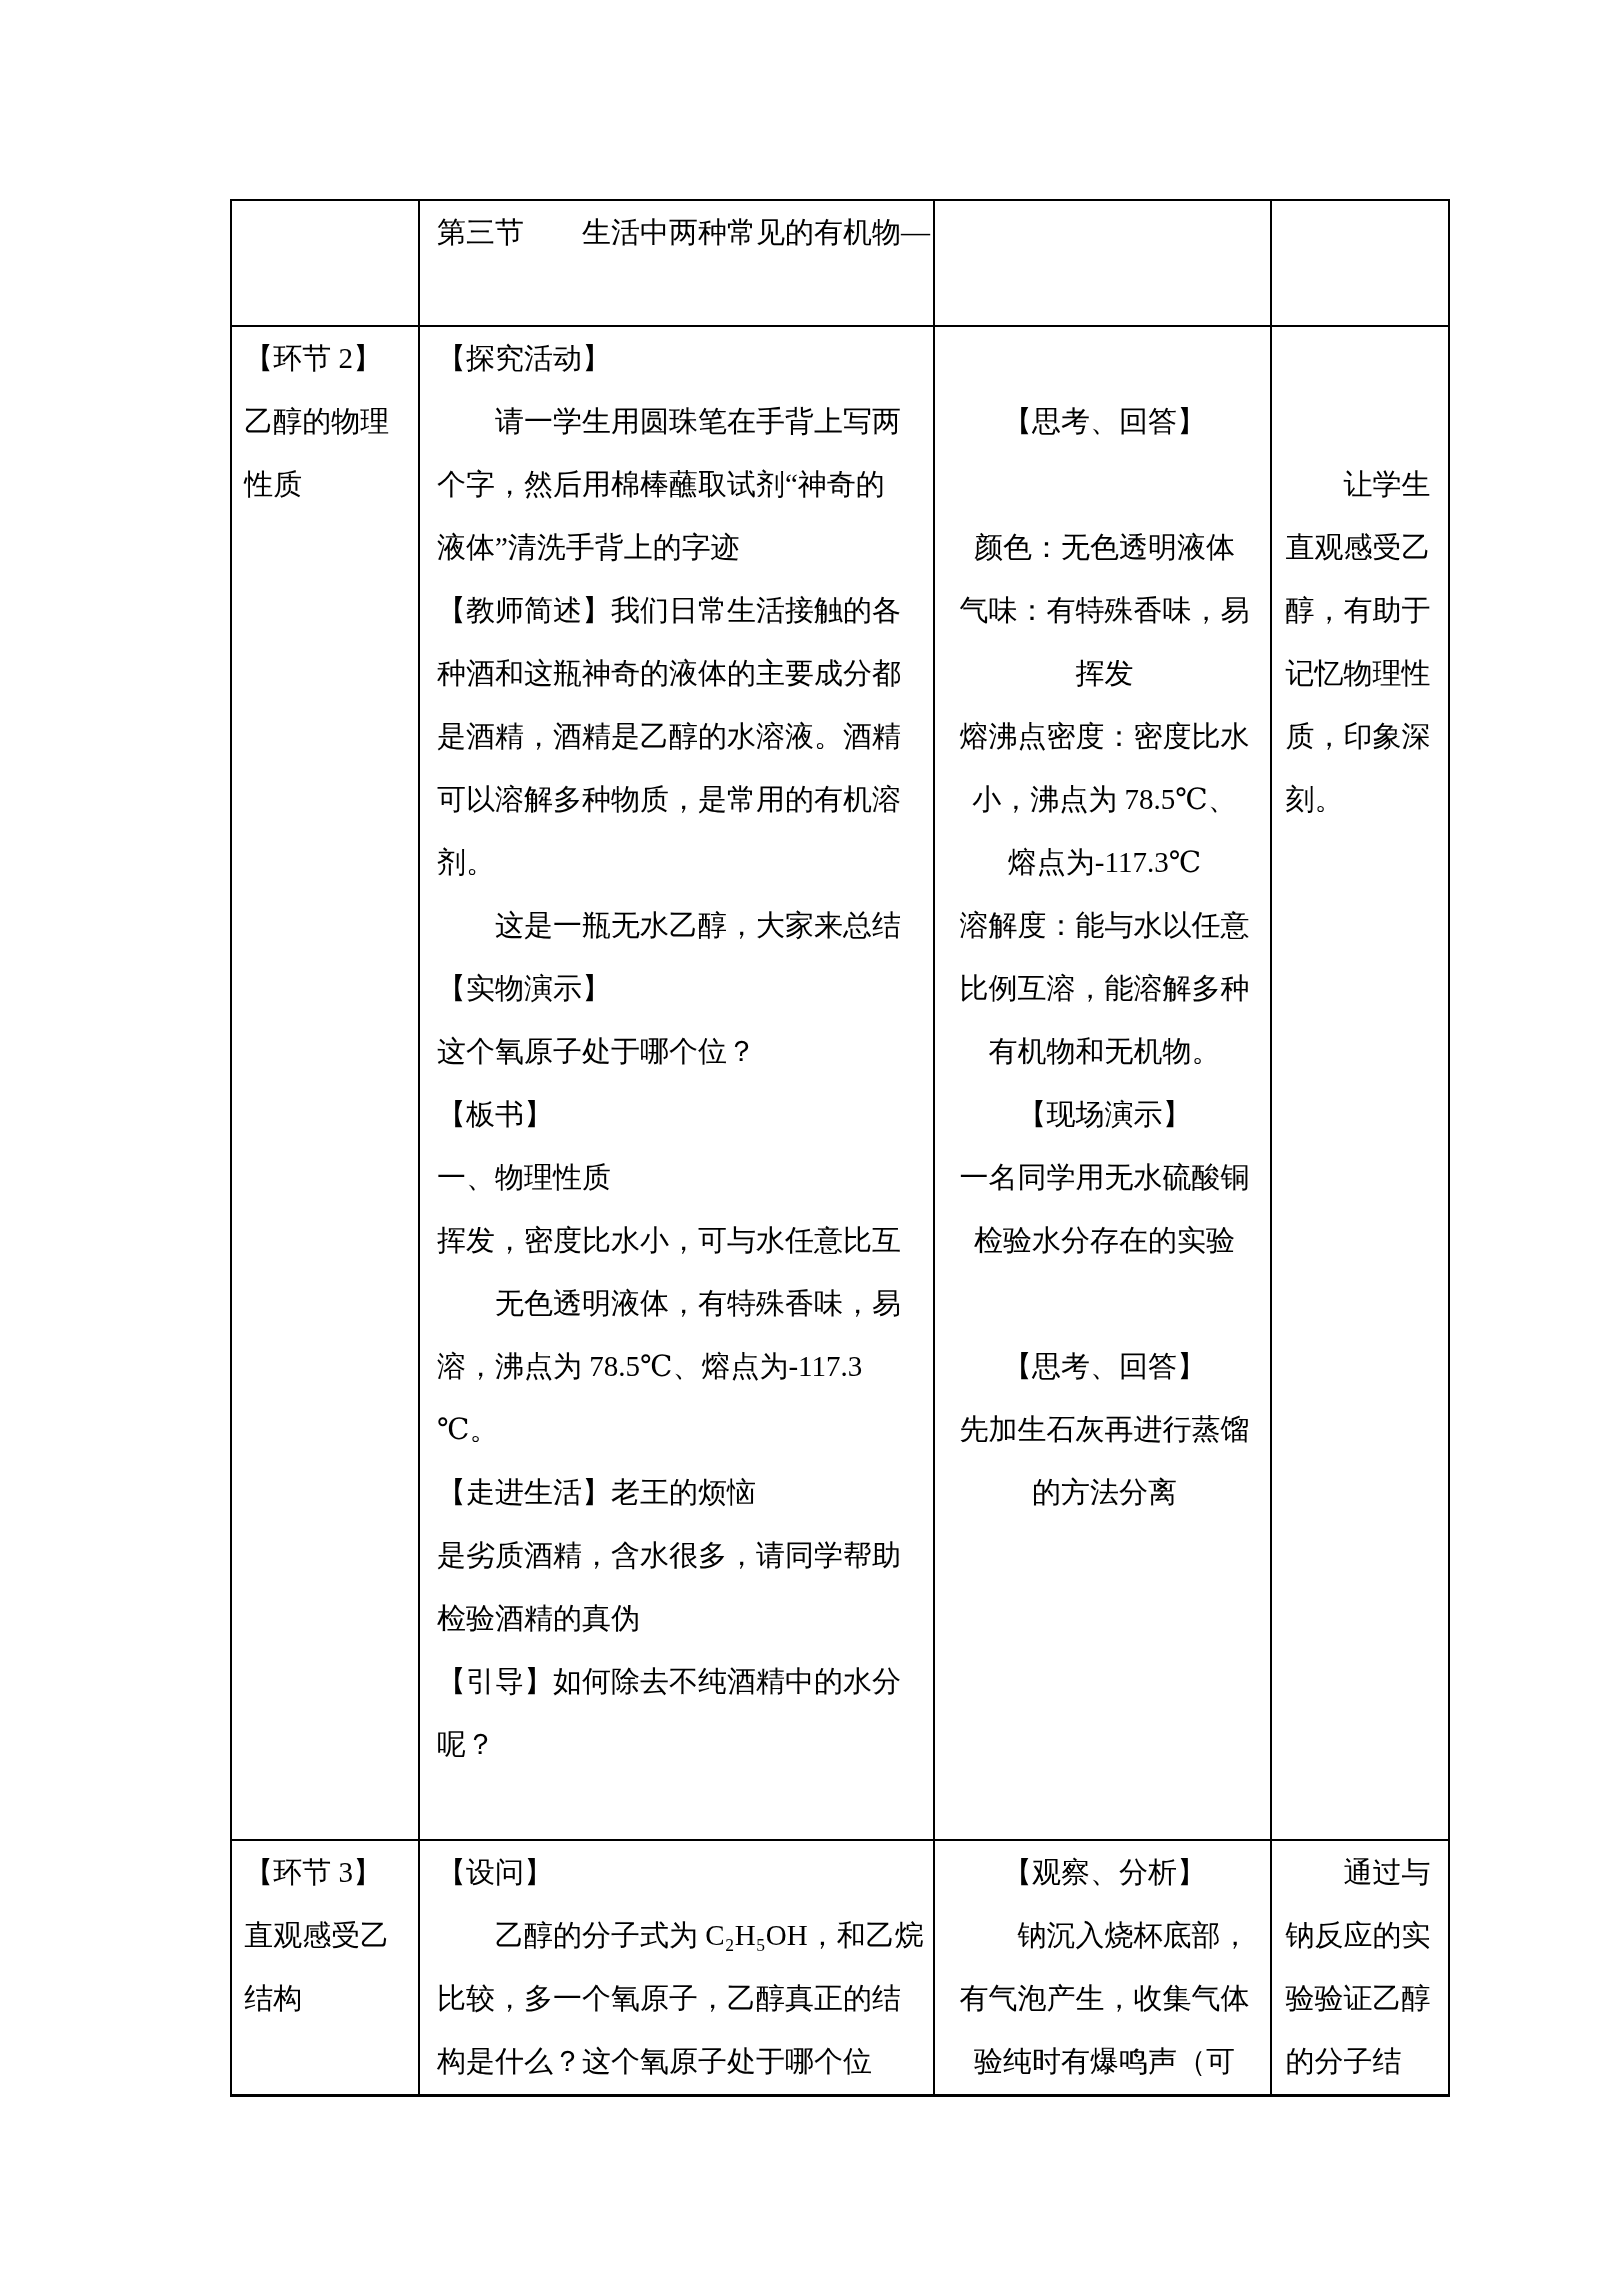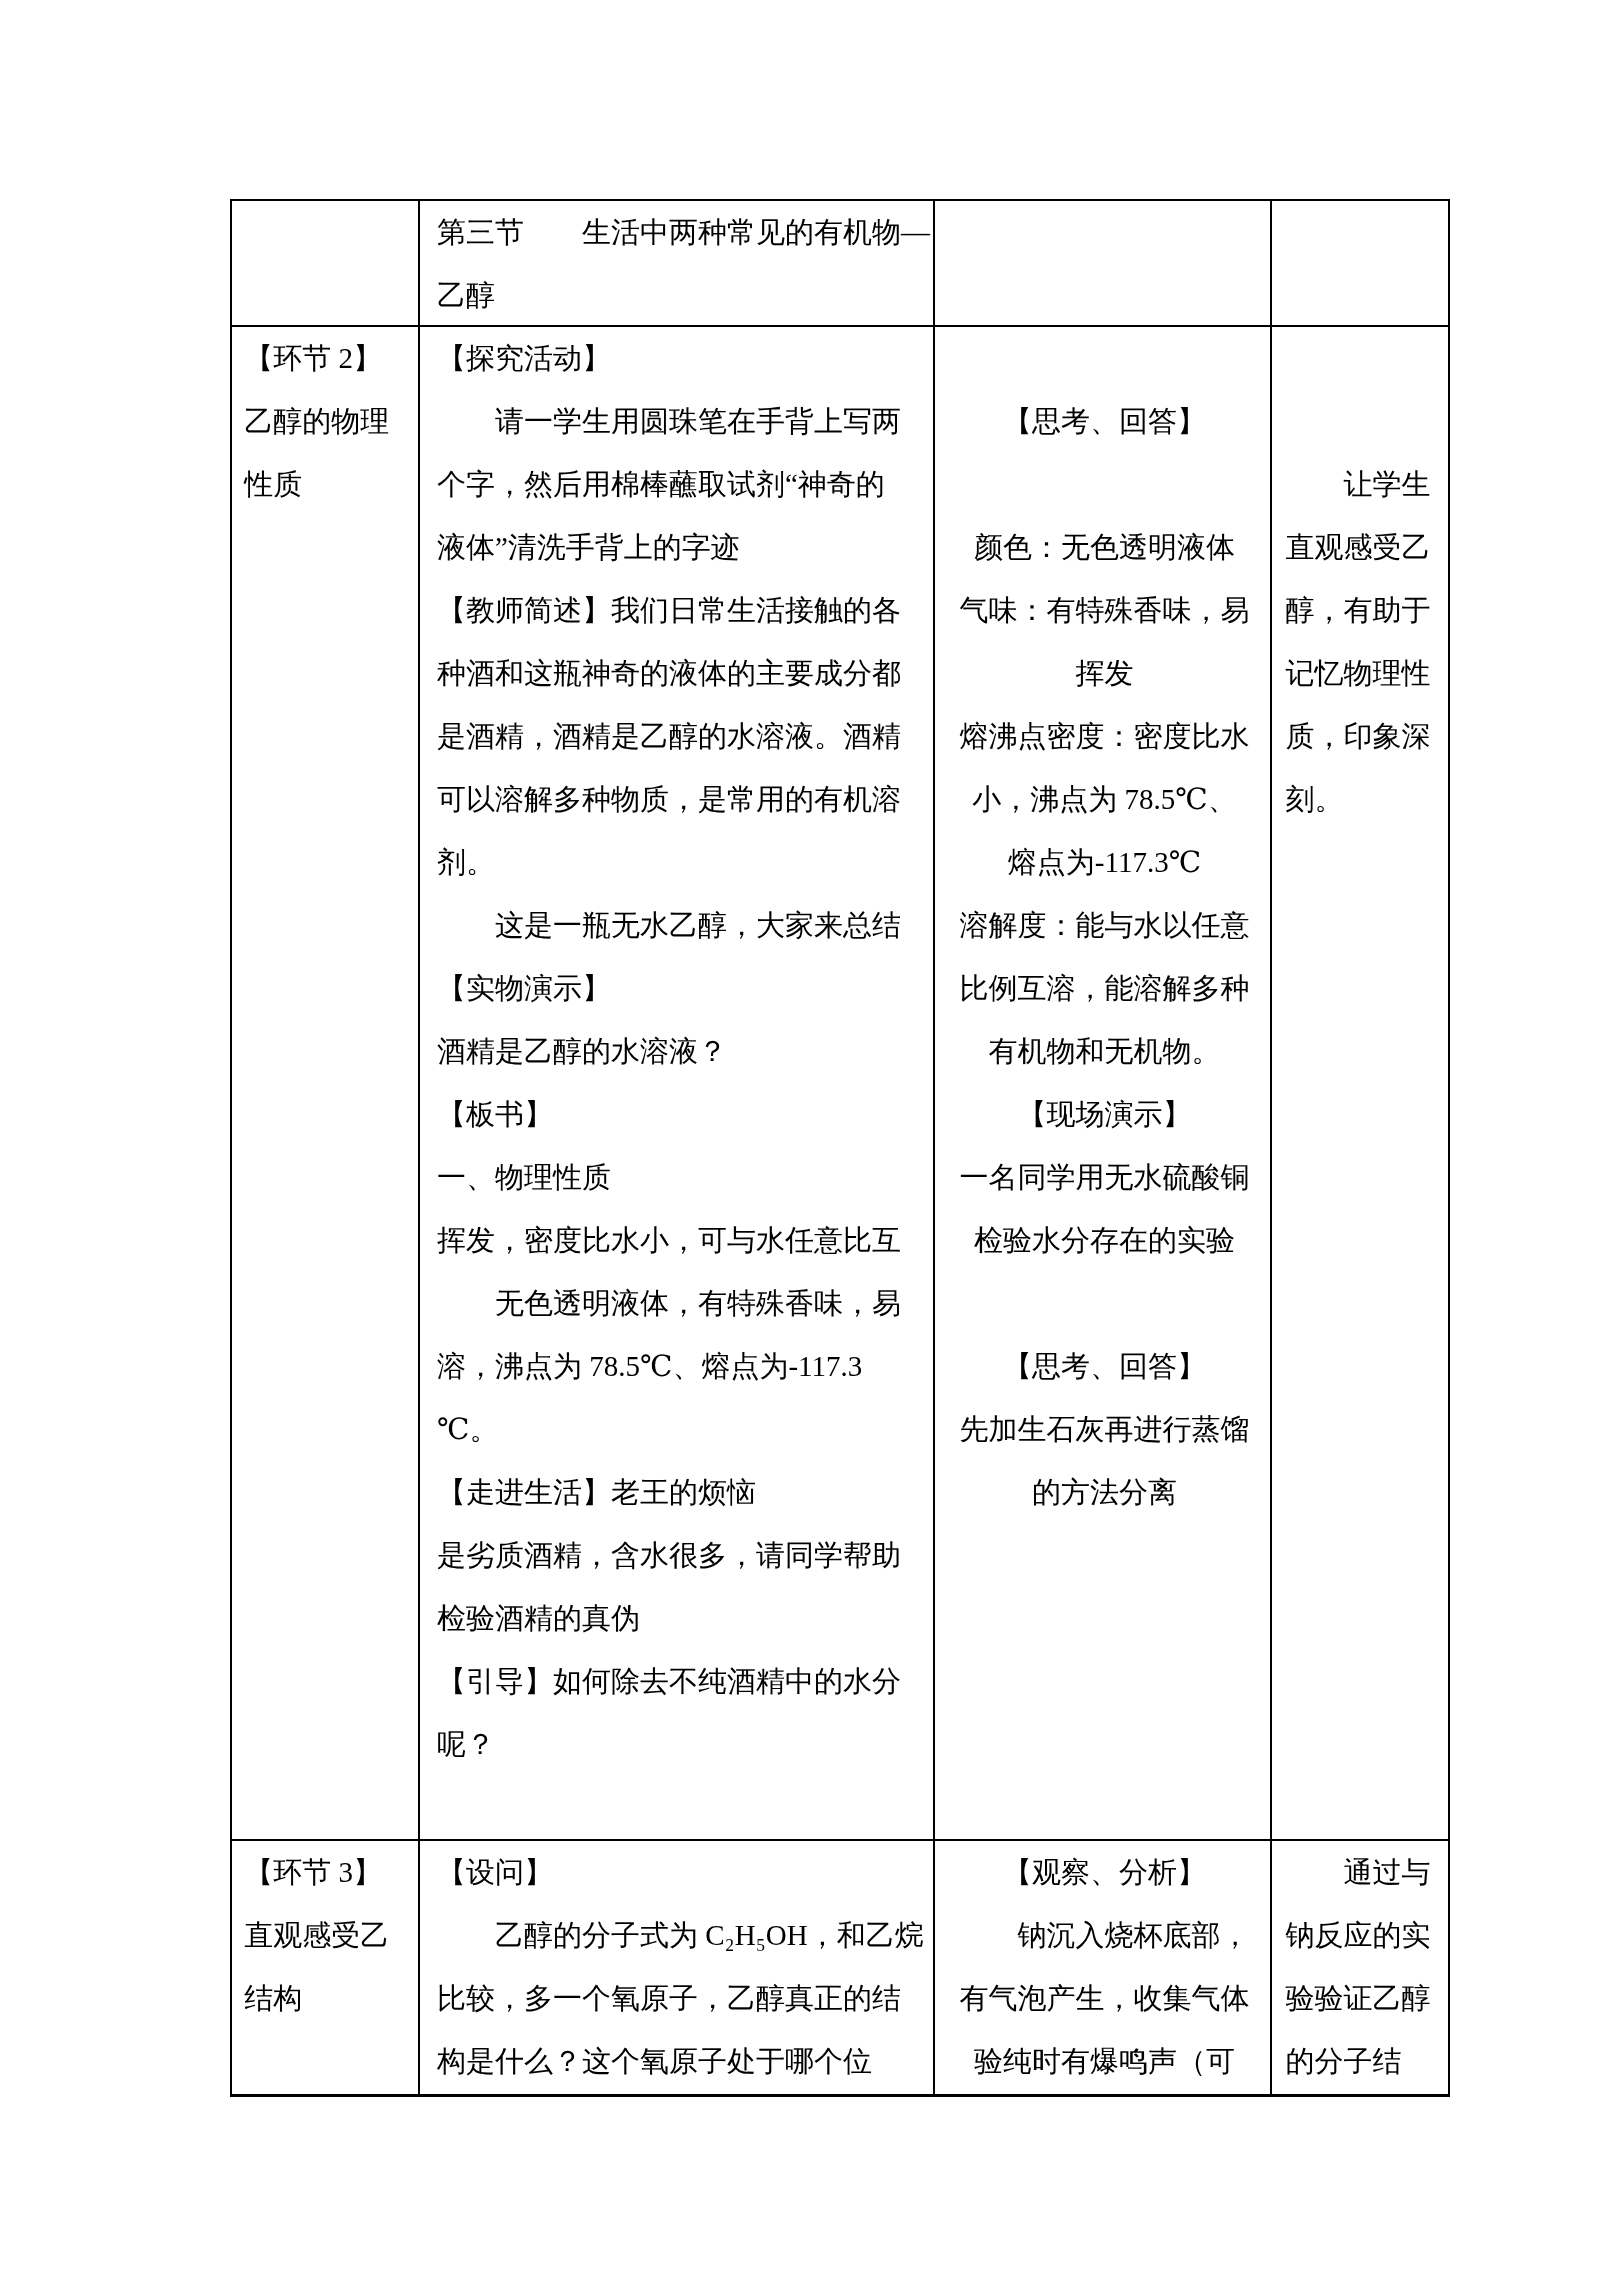--- a/index.html
+++ b/index.html
@@ -49,21 +49,20 @@
 </style>
 </head>
 <body>
 
 <div class="page">
   <div class="doc-table">
 
     <div class="cell r1 c1"></div>
     <div class="cell r1 c2">
         <div class="line">第三节　　生活中两种常见的有机物—</div>
-        <div class="line">乙醇</div>
       </div>
     <div class="cell r1 c3"></div>
     <div class="cell r1 c4"></div>
 
     <div class="cell r2 c1">
         <div class="line bold">【环节 2】</div>
         <div class="line">乙醇的物理</div>
         <div class="line">性质</div>
       </div>
     <div class="cell r2 c2">
@@ -71,21 +70,21 @@
         <div class="line">　　请一学生用圆珠笔在手背上写两</div>
         <div class="line">个字，然后用棉棒蘸取试剂“神奇的</div>
         <div class="line">液体”清洗手背上的字迹</div>
         <div class="line">【教师简述】我们日常生活接触的各</div>
         <div class="line">种酒和这瓶神奇的液体的主要成分都</div>
         <div class="line">是酒精，酒精是乙醇的水溶液。酒精</div>
         <div class="line">可以溶解多种物质，是常用的有机溶</div>
         <div class="line">剂。</div>
         <div class="line">　　这是一瓶无水乙醇，大家来总结</div>
         <div class="line">【实物演示】</div>
-        <div class="line">酒精是乙醇的水溶液？</div>
+        <div class="line">这个氧原子处于哪个位？</div>
         <div class="line">【板书】</div>
         <div class="line">一、物理性质</div>
         <div class="line">挥发，密度比水小，可与水任意比互</div>
         <div class="line">　　无色透明液体，有特殊香味，易</div>
         <div class="line">溶，沸点为 78.5℃、熔点为-117.3</div>
         <div class="line">℃。</div>
         <div class="line">【走进生活】老王的烦恼</div>
         <div class="line">是劣质酒精，含水很多，请同学帮助</div>
         <div class="line">检验酒精的真伪</div>
         <div class="line">【引导】如何除去不纯酒精中的水分</div>

